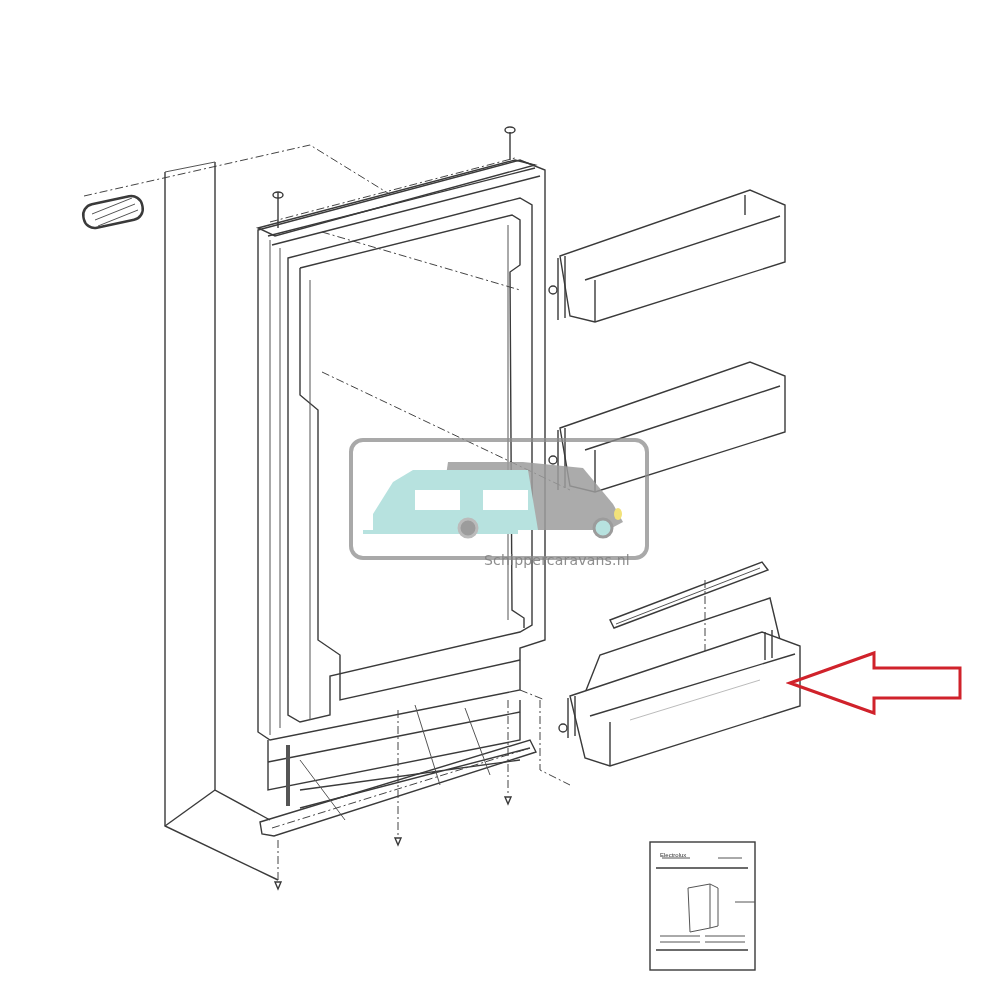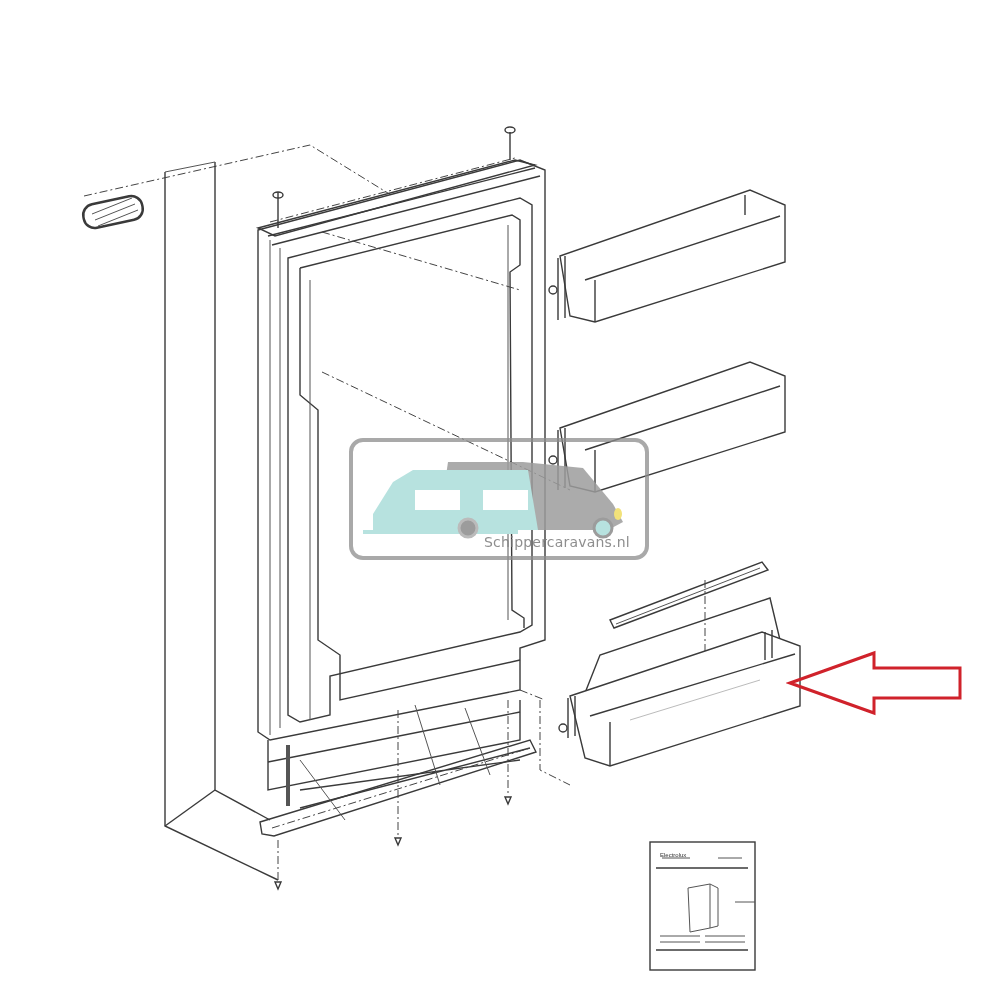--- a/index.html
+++ b/index.html
@@ -3,21 +3,21 @@
 <meta charset="utf-8">
 <style>
   html,body{margin:0;padding:0;background:#ffffff;}
   body{width:1000px;height:1000px;position:relative;overflow:hidden;font-family:"Liberation Sans",sans-serif;}
   #diagram{position:absolute;left:0;top:0;width:1000px;height:1000px;}
   .ln{stroke:#3a3a3a;fill:none;stroke-width:1.4;}
   .lnt{stroke:#555;fill:none;stroke-width:1;}
   .dash{stroke:#444;fill:none;stroke-width:1;stroke-dasharray:8 3 2 3;}
   .part{fill:#ffffff;}
   #watermark{position:absolute;left:349px;top:438px;width:300px;height:122px;border:4px solid rgba(140,140,140,0.75);border-radius:14px;box-sizing:border-box;}
-  #wm-text{position:absolute;left:484px;top:534px;font-size:14px;color:rgba(130,130,130,0.9);font-family:"DejaVu Sans",sans-serif;letter-spacing:0.2px;}
+  #wm-text{position:absolute;left:484px;top:552px;font-size:14px;color:rgba(130,130,130,0.9);font-family:"DejaVu Sans",sans-serif;letter-spacing:0.2px;}
   #arrow{position:absolute;left:786px;top:650px;}
   #manual-title{position:absolute;left:660px;top:852px;font-size:6px;color:#333;}
 </style>
 </head>
 <body>
 
 <svg id="diagram" viewBox="0 0 1000 1000" xmlns="http://www.w3.org/2000/svg">
 
   <g>
     <path class="dash" d="M84 196 L310 145 L545 290"></path>

